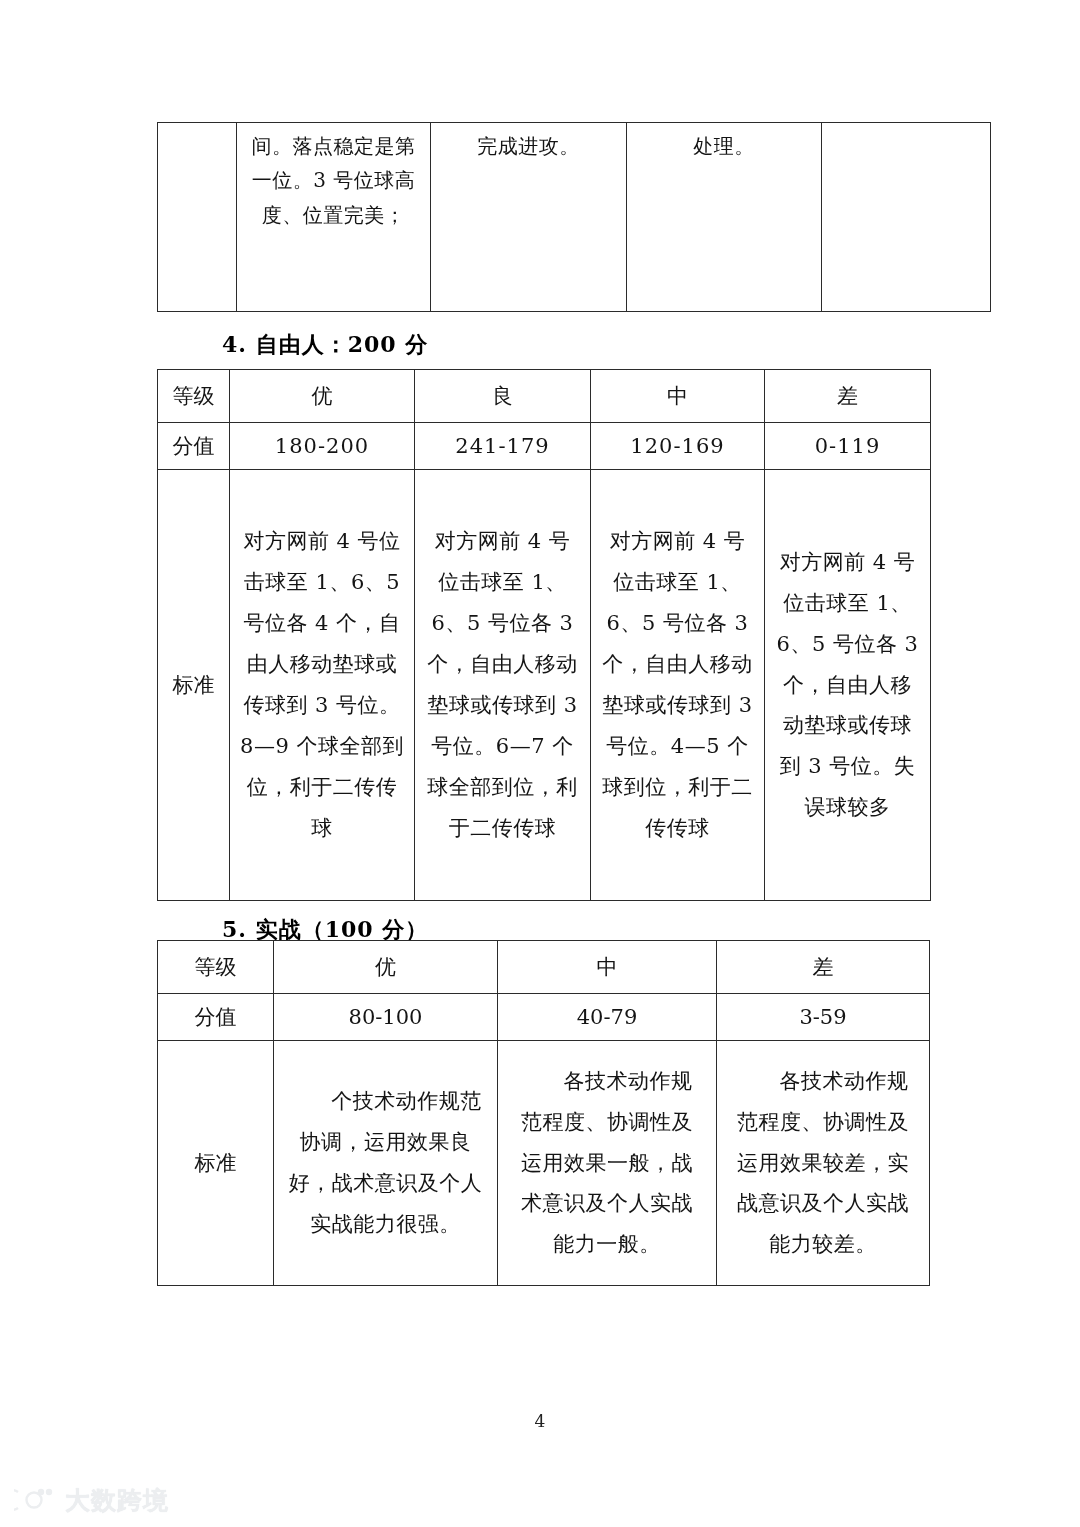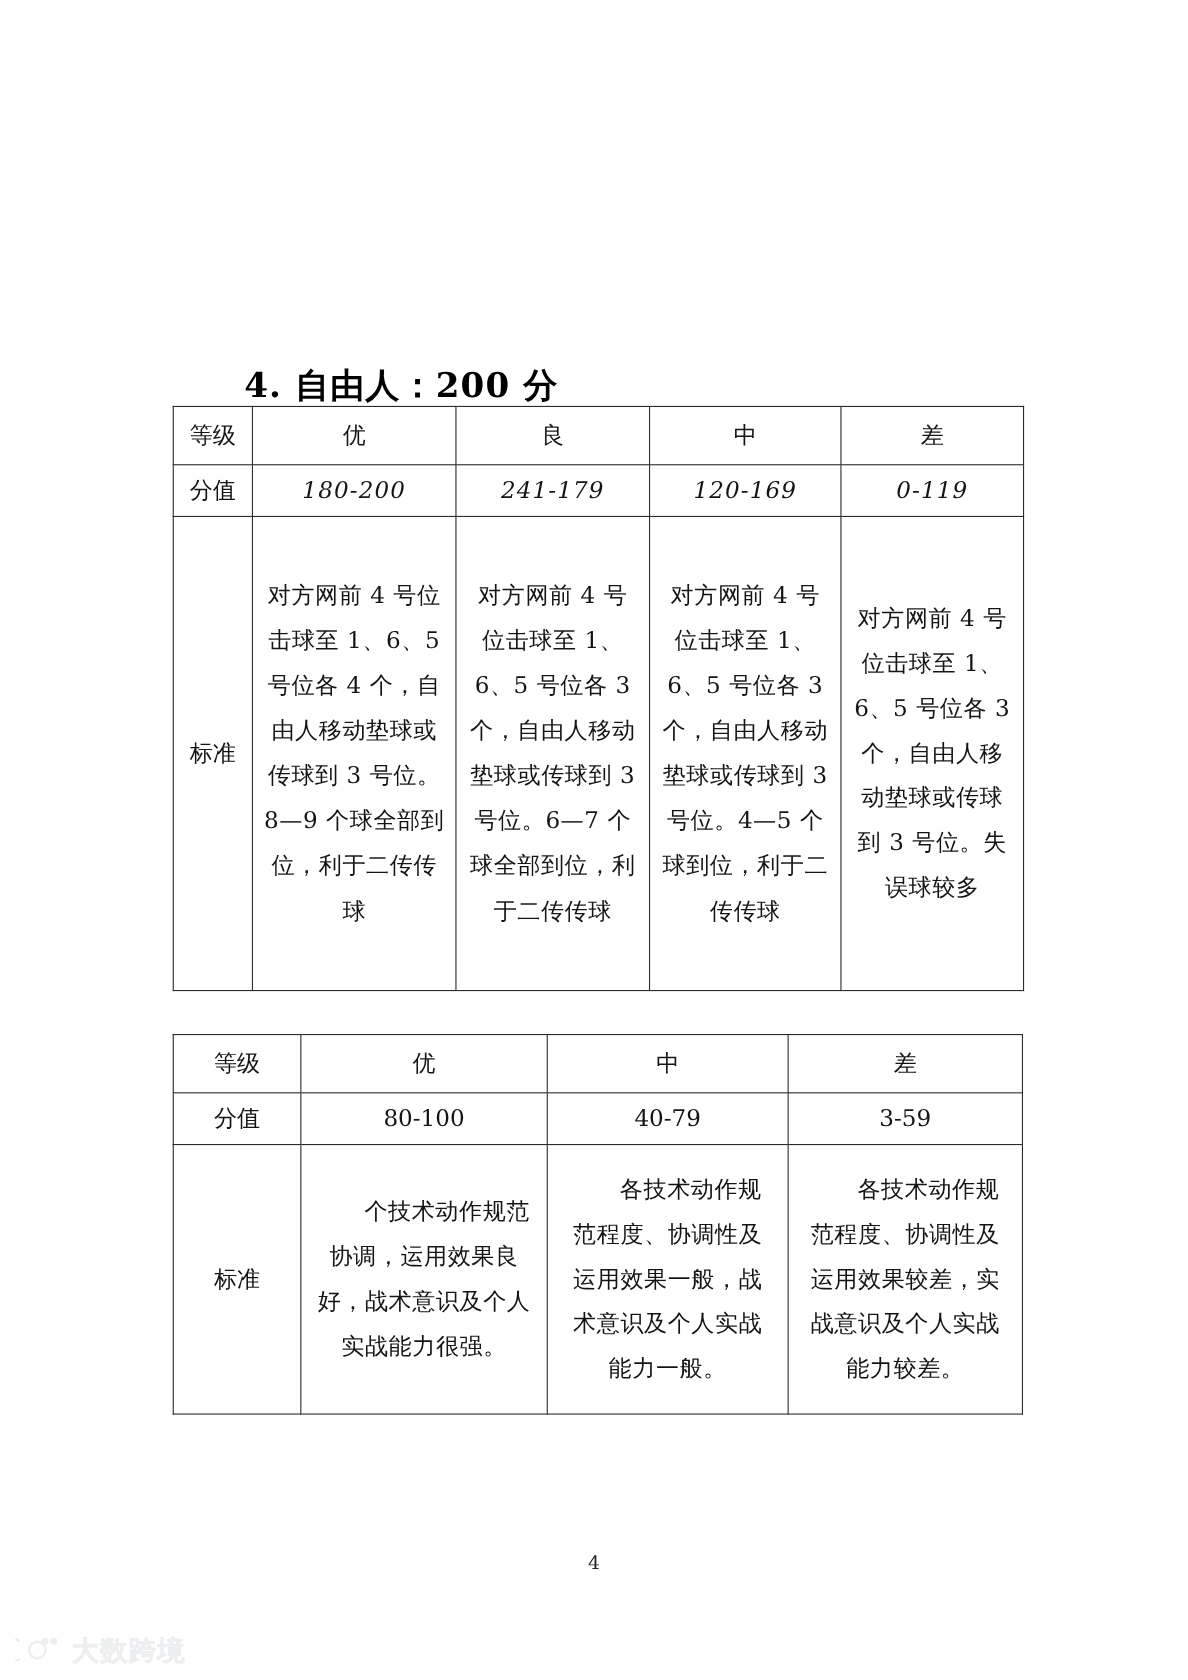--- a/index.html
+++ b/index.html
@@ -52,21 +52,21 @@
   }
   #table-continued td.cell-text {
     padding: 6px 10px 10px 10px;
     vertical-align: top;
   }
 
   
   .section-heading {
     position: absolute;
     font-weight: bold;
-    font-size: 31px;
+    font-size: 22px;
     letter-spacing: 1px;
     font-family: "DejaVu Serif", "Liberation Serif", serif;
     color: #000;
     white-space: nowrap;
   }
   #heading-4 { left: 222px; top: 330px; }
   #heading-5 { left: 222px; top: 915px; }
 
   
   #table-libero {
@@ -82,21 +82,21 @@
     vertical-align: middle;
   }
   #table-libero td.std-label { font-size: 21px; }
   #table-libero td.std-text {
     font-size: 21px;
     line-height: 1.95;
     letter-spacing: 0.5px;
     padding: 8px 9px;
     text-align: center;
   }
-  #table-libero td.num { font-family: "DejaVu Serif", "Liberation Serif", serif; letter-spacing: 1px; font-style: italic; }
+  #table-libero td.num { font-family: "DejaVu Serif", "Liberation Serif", serif; letter-spacing: 1px; }
 
   
   #table-match {
     left: 157px;
     top: 940px;
     width: 768px;
   }
   #table-match td { font-size: 21px; }
   #table-match tr.row-head td { height: 52px; }
   #table-match tr.row-score td { height: 46px; }
@@ -149,20 +149,31 @@
     letter-spacing: 1px;
     line-height: 1;
     text-shadow: 0 0 1px #e2e5e8;
   }
 </style>
 </head>
 <body>
 
 <div class="page">
 
+  <table id="table-continued" class="doc-table">
+    <tbody>
+        <tr>
+      <td style="width:78px;height:188px;"></td>
+      <td class="cell-text" style="width:173px;">间。落点稳定是第一位。3 号位球高度、位置完美；</td>
+      <td style="width:175px;vertical-align:top;padding:6px 10px;">完成进攻。</td>
+      <td style="width:174px;vertical-align:top;padding:6px 10px;">处理。</td>
+      <td style="width:168px;"></td>
+    </tr>
+  </tbody>
+    </table>
 
   <div class="section-heading" id="heading-4">4. 自由人：200 分</div>
 
   <table id="table-libero" class="doc-table">
     <tbody>
         <tr class="row-head">
       <td style="width:71px;">等级</td>
       <td style="width:184px;">优</td>
       <td style="width:175px;">良</td>
       <td style="width:173px;">中</td>
@@ -178,20 +189,21 @@
     <tr class="row-std">
       <td class="std-label">标准</td>
       <td class="std-text">对方网前 4 号位击球至 1、6、5 号位各 4 个，自由人移动垫球或传球到 3 号位。8—9 个球全部到位，利于二传传球</td>
       <td class="std-text">对方网前 4 号位击球至 1、6、5 号位各 3 个，自由人移动垫球或传球到 3 号位。6—7 个球全部到位，利于二传传球</td>
       <td class="std-text">对方网前 4 号位击球至 1、6、5 号位各 3 个，自由人移动垫球或传球到 3 号位。4—5 个球到位，利于二传传球</td>
       <td class="std-text">对方网前 4 号位击球至 1、6、5 号位各 3 个，自由人移动垫球或传球到 3 号位。失误球较多</td>
     </tr>
   </tbody>
     </table>
 
+  <div class="section-heading" id="heading-5">5. 实战（100 分）</div>
 
   <table id="table-match" class="doc-table">
     <tbody>
         <tr class="row-head">
       <td style="width:115px;">等级</td>
       <td style="width:223px;">优</td>
       <td style="width:218px;">中</td>
       <td style="width:212px;">差</td>
     </tr>
     <tr class="row-score">

